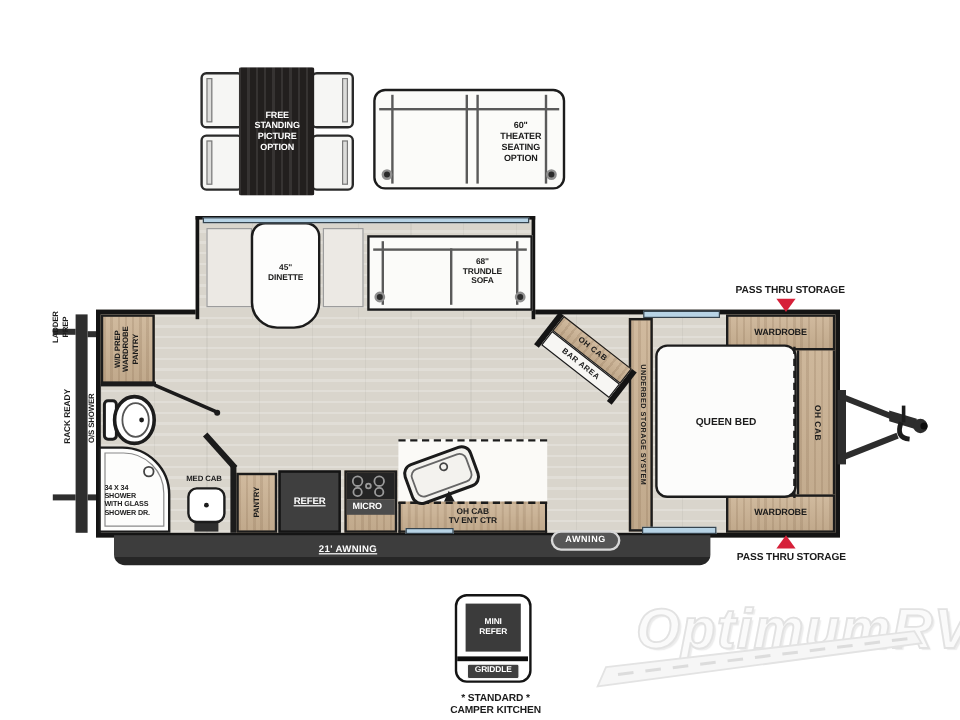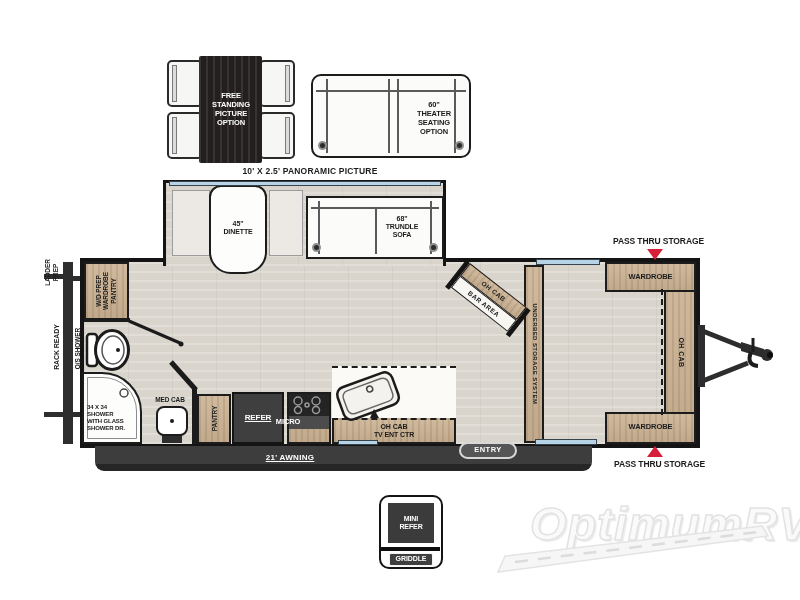--- a/index.html
+++ b/index.html
@@ -82,21 +82,20 @@
     <div class="innerline" style="left:48%;top:3px;bottom:3px;width:2px;"></div>
     <div class="innerline" style="left:54%;top:3px;bottom:3px;width:2px;"></div>
     <div class="cup" style="left:5px;bottom:6px;"></div>
     <div class="cup" style="right:5px;bottom:6px;"></div>
     <div class="lbl" style="left:88px;top:22px;width:66px;height:42px;font-size:7.5px;position:absolute;">60"
 THEATER
 SEATING
 OPTION</div>
   </div>
 
-  <div class="lbl" style="left:225px;top:165px;width:170px;height:12px;font-size:8.5px;letter-spacing:0.2px;">10' X 2.5' PANORAMIC PICTURE</div>
 
   <div class="abs" style="left:63px;top:262px;width:10px;height:182px;background:#2e2e2e;"></div>
   <div class="abs" style="left:44px;top:274px;width:19px;height:5px;background:#2e2e2e;"></div>
   <div class="abs" style="left:73px;top:276px;width:7px;height:5px;background:#2e2e2e;"></div>
   <div class="abs" style="left:44px;top:412px;width:19px;height:5px;background:#2e2e2e;"></div>
   <div class="abs" style="left:73px;top:412px;width:7px;height:5px;background:#2e2e2e;"></div>
   <div class="lbl rotccw" style="left:29px;top:264px;width:44px;height:17px;font-size:6.5px;">LADDER
 PREP</div>
   <div class="lbl rotccw" style="left:27px;top:342px;width:60px;height:10px;font-size:7px;">RACK READY</div>
   <div class="lbl rotccw" style="left:45px;top:344px;width:64px;height:9px;font-size:6.5px;">O/S SHOWER</div>
@@ -130,20 +129,23 @@
     <div class="abs" style="left:12px;top:11px;width:4px;height:4px;border-radius:50%;background:#1c1c1c;"></div>
   </div>
 
   <div class="abs" style="left:466px;top:260px;width:82px;height:34px;transform:rotate(38deg);transform-origin:top left;
               border-left:5px solid #141414;border-right:5px solid #141414;box-sizing:border-box;">
     <div class="wood lbl" style="position:relative;width:100%;height:16px;font-size:6.5px;letter-spacing:0.5px;border-width:1.5px;">OH CAB</div>
     <div class="lbl" style="position:relative;width:100%;height:15px;background:#f7f6f3;border:1.5px solid #1c1c1c;
                 box-sizing:border-box;font-size:6.5px;letter-spacing:0.5px;">BAR AREA</div>
   </div>
 
+  <div class="abs" style="left:546px;top:287px;width:118px;height:128px;background:#fcfcfb;border:2.5px solid #1c1c1c;
+              border-radius:10px;box-sizing:border-box;display:flex;align-items:center;justify-content:center;
+              font-weight:bold;font-size:8.5px;">QUEEN BED</div>
   <div class="abs" style="left:661px;top:289px;width:3px;height:126px;border-left:2.5px dashed #1c1c1c;box-sizing:border-box;"></div>
 
   <div class="abs floorbg slide-shell" style="left:163px;top:180px;width:283px;height:86px;"></div>
   <div class="bench" style="left:172px;top:190px;width:38px;height:66px;"></div>
   <div class="bench" style="left:269px;top:190px;width:34px;height:66px;"></div>
   <div class="abs" style="left:209px;top:185px;width:58px;height:89px;background:#fdfdfc;border:2.5px solid #1c1c1c;
               border-radius:12px 12px 22px 22px;box-sizing:border-box;"></div>
   <div class="abs whitebox" style="left:306px;top:196px;width:138px;height:63px;">
     <div class="innerline" style="left:3px;right:3px;top:9px;height:2px;"></div>
     <div class="innerline" style="left:10px;top:3px;bottom:3px;width:2px;"></div>
@@ -155,21 +157,21 @@
 
   <div class="abs window" style="left:169px;top:181px;width:272px;height:5px;"></div>
   <div class="abs window" style="left:536px;top:259px;width:64px;height:6px;"></div>
   <div class="abs window" style="left:535px;top:439px;width:62px;height:6px;"></div>
   <div class="abs window" style="left:338px;top:440px;width:40px;height:5px;"></div>
 
   <div class="abs" style="left:95px;top:446px;width:497px;height:25px;border-radius:0 0 9px 9px;
               background:linear-gradient(#3d3d3d 0 74%, #262626 74% 100%);"></div>
   <div class="lbl white" style="left:238px;top:451px;width:104px;height:13px;font-size:8px;letter-spacing:0.3px;text-decoration:underline;">21' AWNING</div>
   <div class="lbl white" style="left:459px;top:442px;width:58px;height:17px;background:#565656;border:2px solid #d8d8d8;
-              border-radius:9px;box-sizing:border-box;font-size:7.5px;letter-spacing:0.5px;">ENTRY</div>
+              border-radius:9px;box-sizing:border-box;font-size:7.5px;letter-spacing:0.5px;">AWNING</div>
 
   <div class="lbl" style="left:606px;top:236px;width:105px;height:11px;font-size:8.5px;">PASS THRU STORAGE</div>
   <div class="arrow-down" style="left:647px;top:249px;"></div>
   <div class="arrow-up" style="left:647px;top:446px;"></div>
   <div class="lbl" style="left:607px;top:459px;width:105px;height:11px;font-size:8.5px;">PASS THRU STORAGE</div>
 
   <svg width="800" height="600" style="pointer-events:none;">
 
     <g>
       <rect x="87" y="334" width="10" height="32" rx="3" fill="#ffffff" stroke="#1c1c1c" stroke-width="2.5"></rect>
@@ -221,30 +223,32 @@
   <div class="lbl rotccw" style="left:78px;top:279px;width:56px;height:24px;font-size:6.5px;">W/D PREP
 WARDROBE
 PANTRY</div>
   <div class="lbl shower-lbl" style="left:87px;top:399px;width:52px;height:38px;font-size:6px;justify-content:flex-start;text-align:left;">34 X 34
 SHOWER
 WITH GLASS
 SHOWER DR.</div>
   <div class="lbl" style="left:146px;top:395px;width:48px;height:10px;font-size:6.5px;">MED CAB</div>
   <div class="lbl rotccw" style="left:192px;top:414px;width:44px;height:9px;font-size:6.5px;">PANTRY</div>
   <div class="lbl white" style="left:234px;top:412px;width:48px;height:12px;font-size:8px;text-decoration:underline;">REFER</div>
-  <div class="lbl white" style="left:276px;top:417px;width:24px;height:11px;font-size:7.5px;">MICRO</div>
+  <div class="lbl white" style="left:294px;top:417px;width:24px;height:11px;font-size:7.5px;">MICRO</div>
   <div class="lbl" style="left:332px;top:420px;width:124px;height:22px;font-size:7px;">OH CAB
 TV ENT CTR</div>
   <div class="lbl rotcw" style="left:449px;top:350px;width:170px;height:8px;font-size:6px;letter-spacing:0.4px;">UNDERBED STORAGE SYSTEM</div>
   <div class="lbl rotcw" style="left:652px;top:348px;width:56px;height:9px;font-size:7px;letter-spacing:0.4px;">OH CAB</div>
   <div class="lbl" style="left:607px;top:271px;width:87px;height:12px;font-size:7.5px;">WARDROBE</div>
   <div class="lbl" style="left:607px;top:421px;width:87px;height:12px;font-size:7.5px;">WARDROBE</div>
 
   <div class="abs" style="left:379px;top:495px;width:64px;height:74px;background:#fff;border:2.5px solid #141414;
               border-radius:10px;box-sizing:border-box;">
     <div class="lbl white" style="left:7px;top:6px;width:46px;height:40px;background:#3b3b3b;font-size:7px;">MINI
 REFER</div>
     <div class="abs" style="left:0px;top:50px;width:59px;height:4px;background:#0e0e0e;"></div>
     <div class="lbl white" style="left:8px;top:56px;width:44px;height:13px;background:#3f3f3f;border:1.5px solid #f5f5f5;
                 border-radius:2px;box-sizing:border-box;font-size:7px;">GRIDDLE</div>
   </div>
+  <div class="lbl" style="left:343px;top:575px;width:140px;height:22px;font-size:8.5px;">* STANDARD *
+CAMPER KITCHEN</div>
 
 </div>
 
 </body></html>

